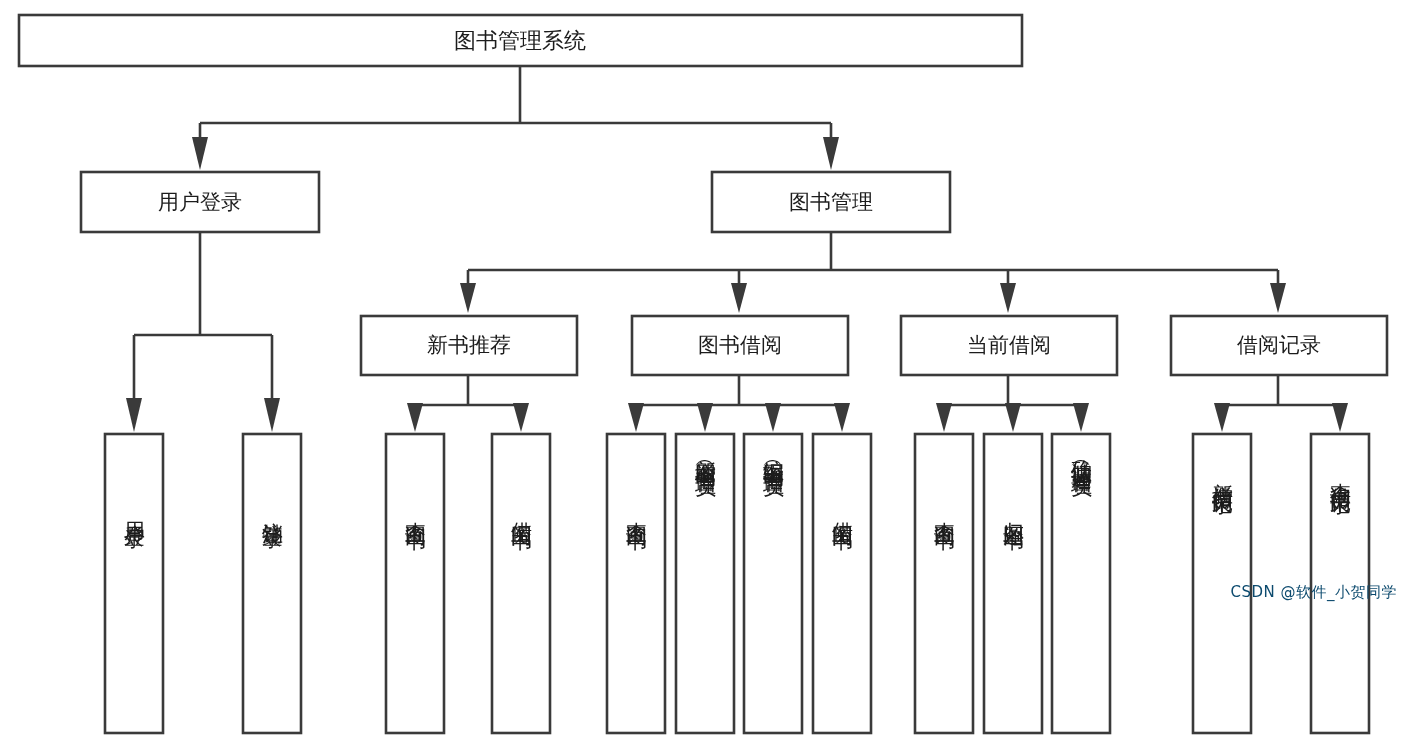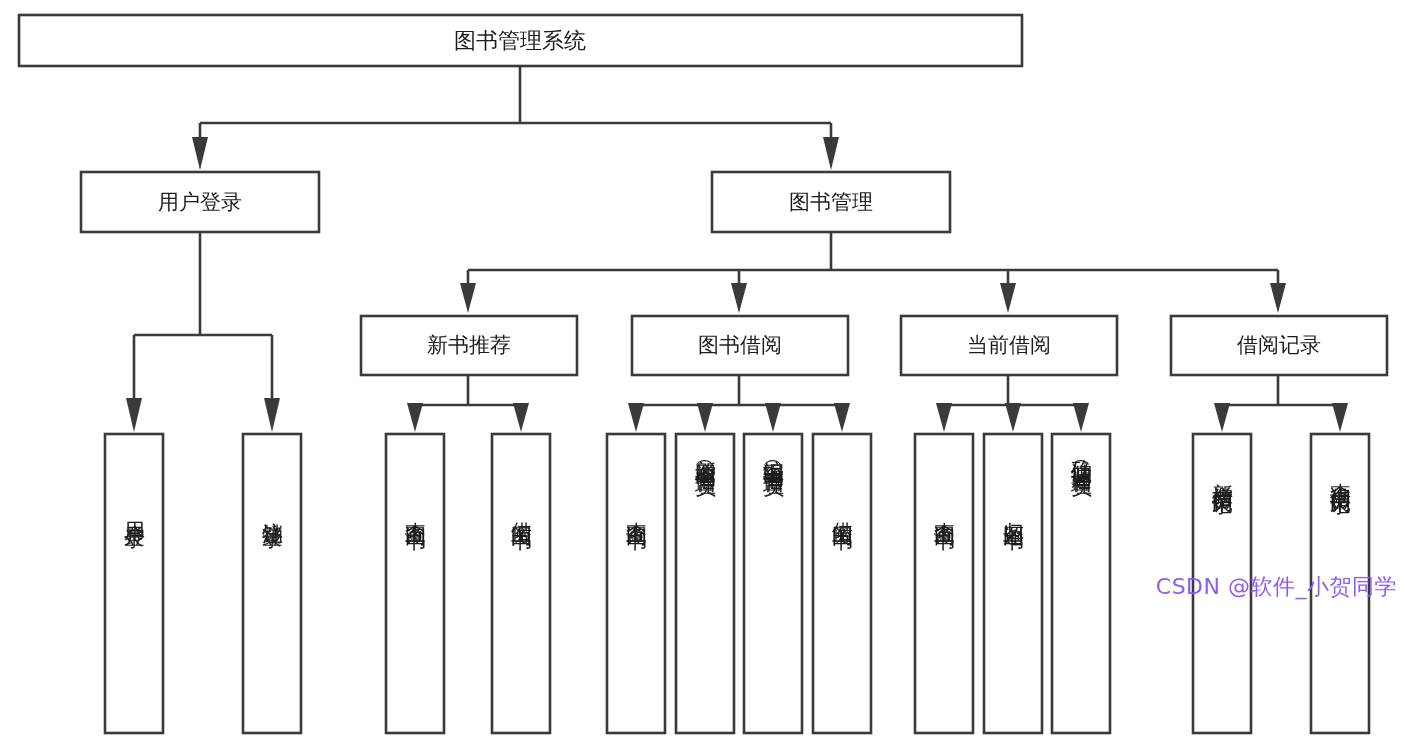--- a/index.html
+++ b/index.html
@@ -67,22 +67,22 @@
     line-height: 1;
     letter-spacing: 2.5px;
     color: #1c1c1c;
     white-space: nowrap;
   }
   .watermark {
     position: absolute;
     right: 8px;
     bottom: 4px;
     font-family: "DejaVu Sans", "Liberation Sans", sans-serif;
-    font-size: 22px;
-    color: #8b5cf6;
+    font-size: 15px;
+    color: #0c4a6e;
     white-space: nowrap;
     letter-spacing: 0.5px;
   }
 </style>
 </head>
 <body>
 
 <div id="diagram-root">
 
   <svg id="diagram-svg" viewBox="0 0 1405 747">

